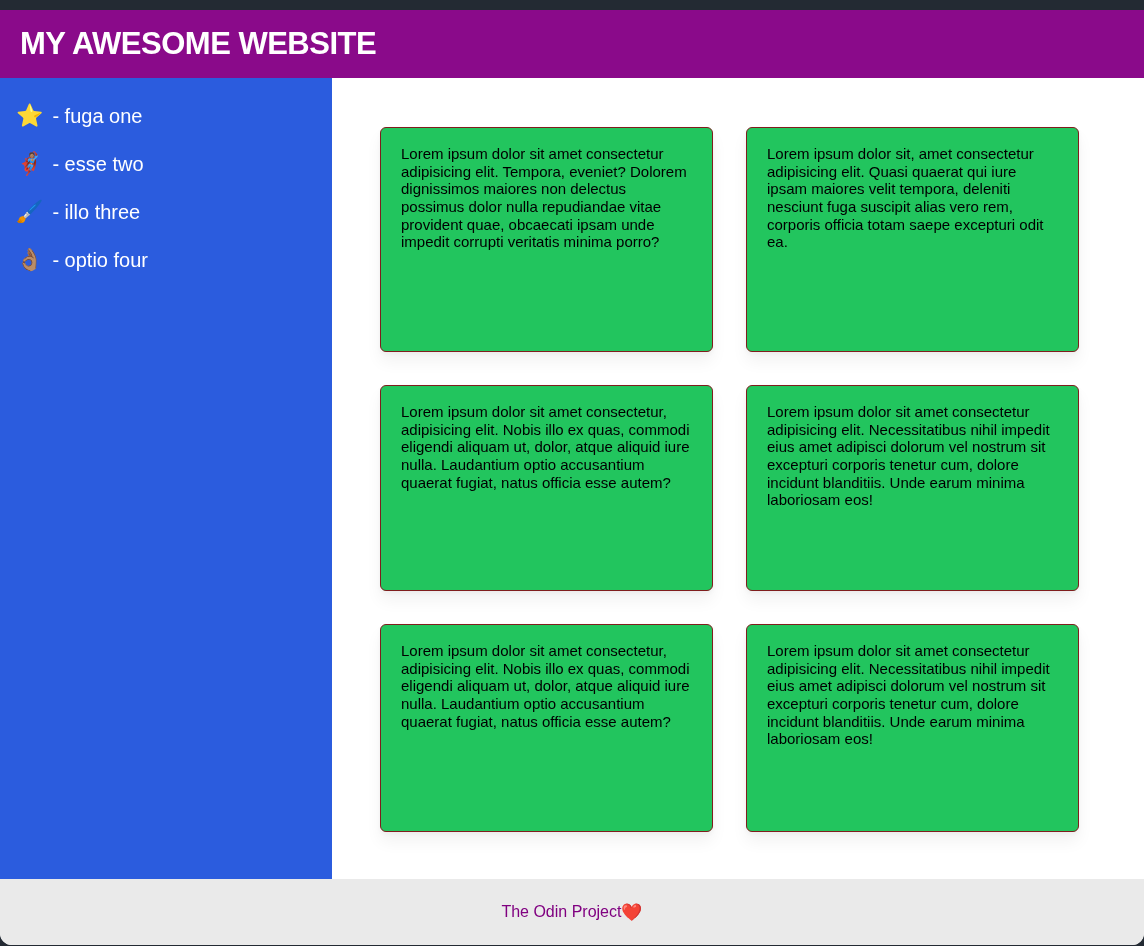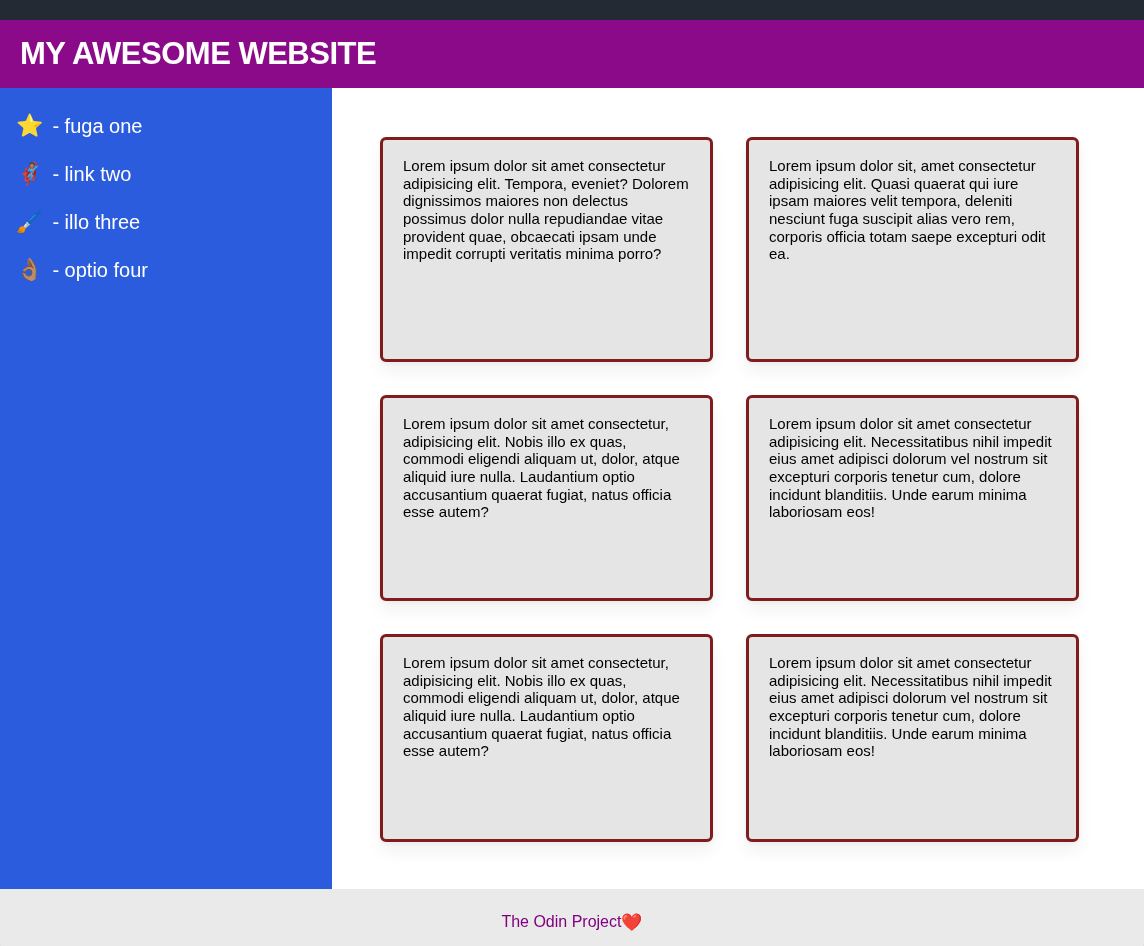--- a/index.html
+++ b/index.html
@@ -4,21 +4,21 @@
 <style>
   * { box-sizing: border-box; }
   html, body { margin: 0; padding: 0; }
   body {
     width: 1144px; height: 946px; overflow: hidden;
     font-family: "Liberation Sans", "DejaVu Sans", sans-serif;
   }
   .frame {
     width: 1144px; height: 946px;
     background: var(--frame-bg, #232a33);
-    padding-top: 20px;
+    padding-top: 10px;
   }
   .window {
     width: 1144px; height: 935px;
     background: #ffffff;
     border-radius: 0 0 12px 12px;
     overflow: hidden;
     display: flex; flex-direction: column;
   }
   .header {
     flex: none; height: 68px;
@@ -48,22 +48,22 @@
   .nav-link .emoji { font-size: 22px; line-height: 1; }
   .main { flex: 1; background: #ffffff; overflow: hidden; }
   .cards-grid {
     display: grid;
     grid-template-columns: 333px 333px;
     grid-template-rows: 225px 206px 208px;
     column-gap: 33px; row-gap: 33px;
     padding: 49px 0 0 48px;
   }
   .card {
-    background: #e5e5e5;
-    border: 3px solid #7f1d1d;
+    background: #22c55e;
+    border: 1px solid #7f1d1d;
     border-radius: 6px;
     padding: 17px 19px 17px 20px;
     box-shadow: 0 10px 16px rgba(0,0,0,0.05), 0 2px 5px rgba(0,0,0,0.04);
   }
   .card p {
     margin: 0; color: var(--card-text, #000000);
     font-size: 15px; line-height: 1.18;
   }
   .footer {
     flex: none; height: 66px;
@@ -89,21 +89,21 @@
 
     <div class="body-row">
 
       <nav class="sidebar">
         <a class="nav-link">
           <span class="emoji">⭐</span>
           <span>- fuga one</span>
         </a>
         <a class="nav-link">
           <span class="emoji">🦸🏽</span>
-          <span>- link two</span>
+          <span>- esse two</span>
         </a>
         <a class="nav-link">
           <span class="emoji">🖌️</span>
           <span>- illo three</span>
         </a>
         <a class="nav-link">
           <span class="emoji">👌🏽</span>
           <span>- optio four</span>
         </a>
       </nav>

